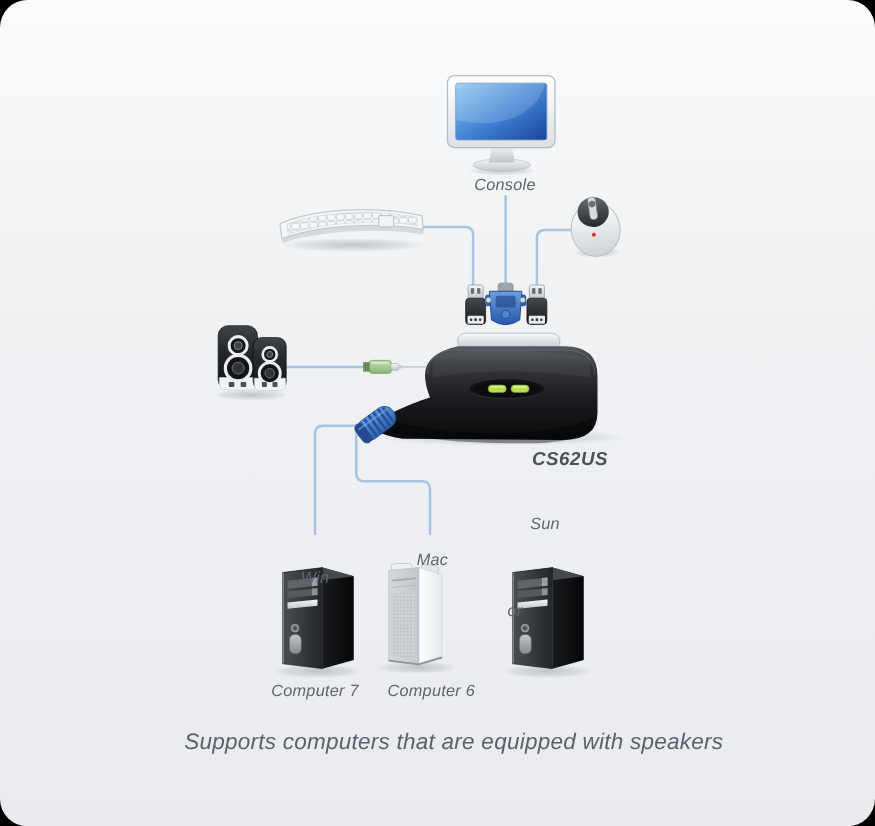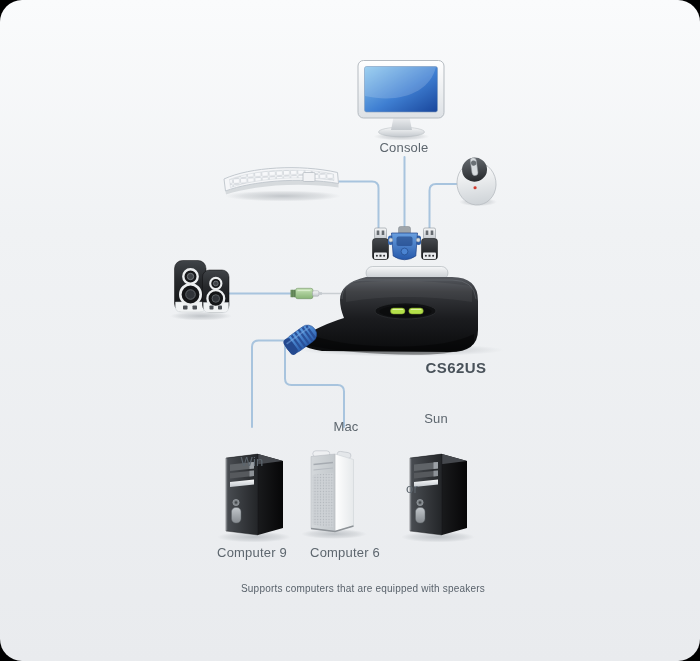--- a/index.html
+++ b/index.html
@@ -5,26 +5,26 @@
   html,body{margin:0;padding:0;background:#000;}
   .frame{
     position:relative;width:700px;height:661px;overflow:hidden;
     border-radius:22px;
     background:linear-gradient(180deg,#fafbfc 0%,#f0f2f4 35%,#e9ebee 100%);
     font-family:"Liberation Sans",sans-serif;
   }
   .frame svg{position:absolute;left:0;top:0;}
   .lbl{
     position:absolute;transform:translateX(-50%);
-    color:#5d666e;font-size:13px;white-space:nowrap;letter-spacing:.2px;
+    color:#5d666e;font-size:13px;white-space:nowrap;letter-spacing:.2px;font-style:italic;
   }
   .lbl-model{
     color:#49525a;font-weight:bold;font-size:15px;letter-spacing:.4px;margin-left:11px;
   }
-  .lbl-footnote{font-size:10px;color:#59626b;text-align:center;}
+  .lbl-footnote{font-size:18px;color:#59626b;text-align:center;}
 </style>
 </head>
 <body>
 
 <div class="frame">
 
 <svg width="700" height="661" viewBox="0 0 700 661">
   <defs>
     <radialGradient id="gShadow" cx="50%" cy="50%" r="50%">
       <stop offset="0%" stop-color="#9aa0a6" stop-opacity="0.55"></stop>
@@ -273,23 +273,23 @@
 
   <g>
     <use href="#tower-black" x="184"></use>
   </g>
 </svg>
 
 <div class="lbl" style="left:404px;top:140px;">Console</div>
 <div class="lbl lbl-model" style="left:445px;top:359px;">CS62US</div>
 
 <div class="lbl" style="left:252px;top:433px;margin-top:21px;">Win</div>
-<div class="lbl" style="left:346px;top:419px;">Mac</div>
+<div class="lbl" style="left:346px;top:440px;">Mac</div>
 <div class="lbl" style="left:436px;top:411px;">Sun</div>
 
 <div class="lbl" style="left:412px;top:481px;">or</div>
 
-<div class="lbl" style="left:252px;top:545px;">Computer 9</div>
+<div class="lbl" style="left:252px;top:545px;">Computer 7</div>
 <div class="lbl" style="left:345px;top:545px;">Computer 6</div>
 
 <div class="lbl lbl-footnote" style="left:363px;top:583px;">Supports computers that are equipped with speakers</div>
 
 </div>
 
 </body></html>

